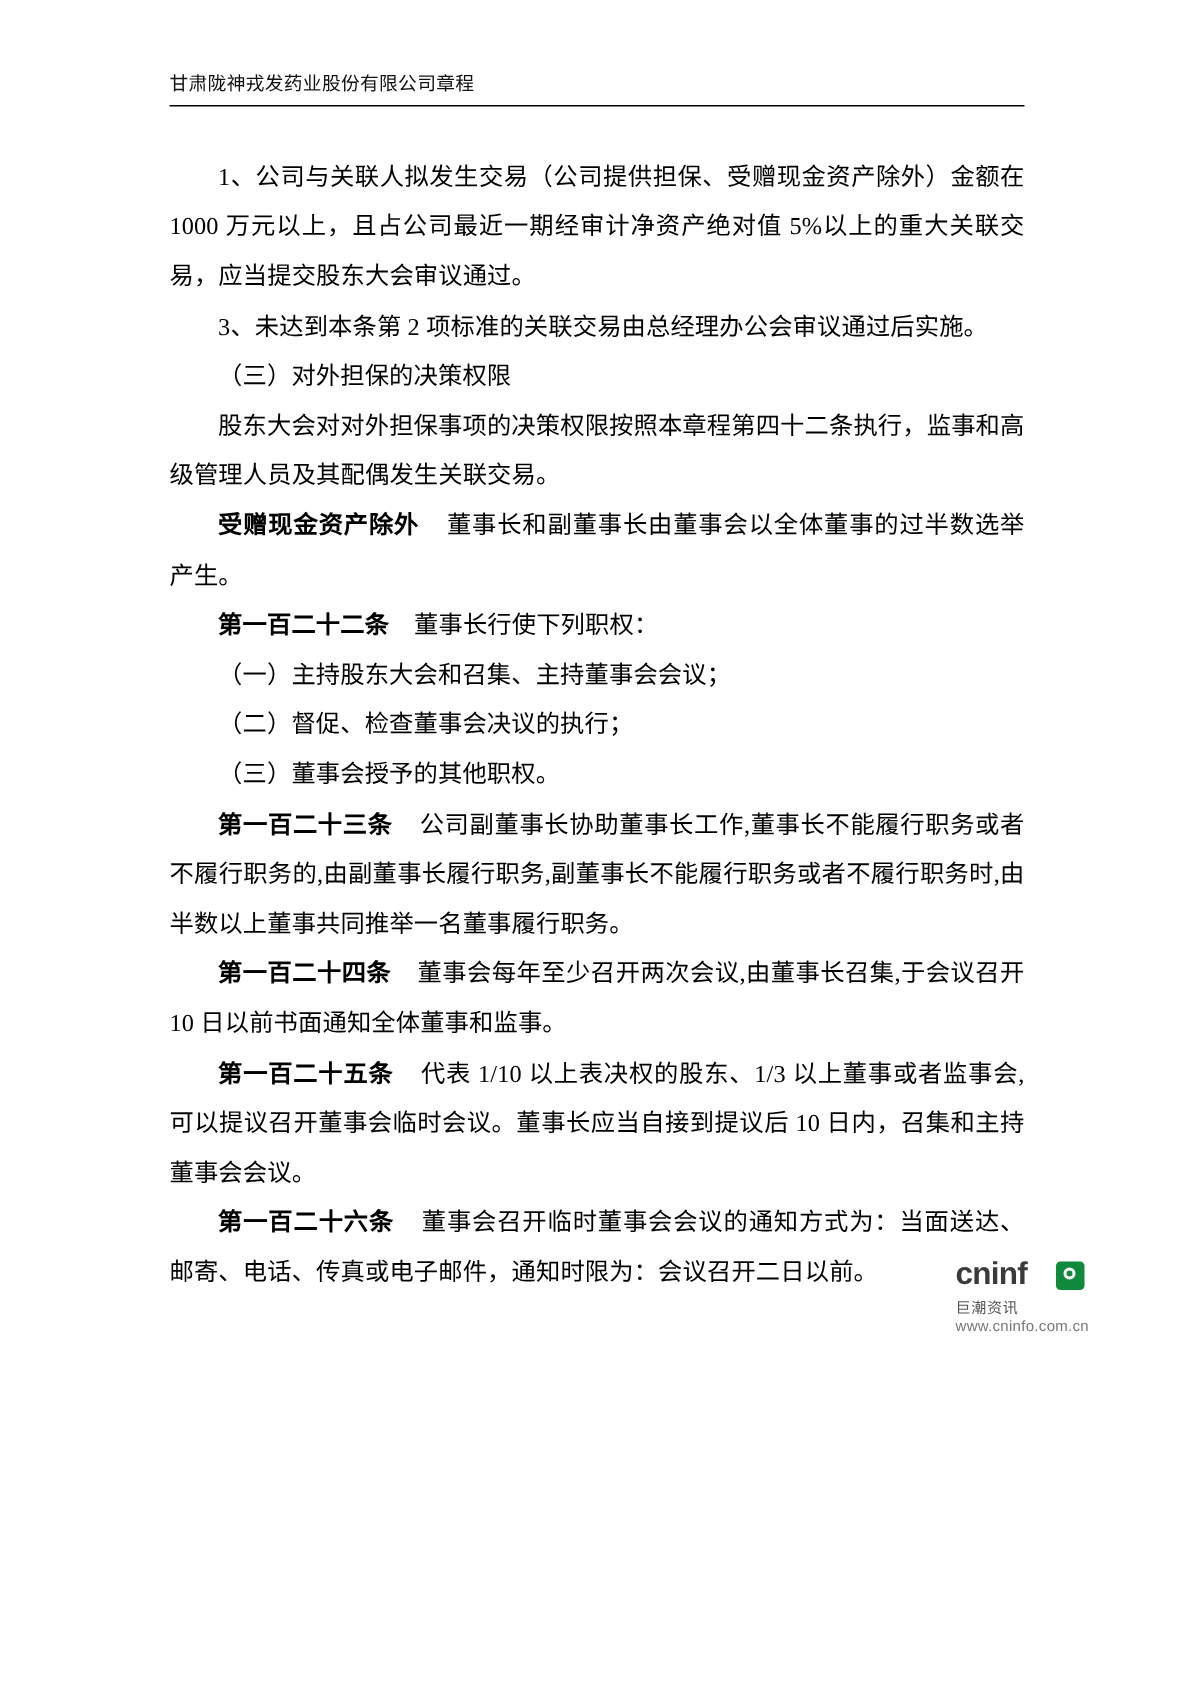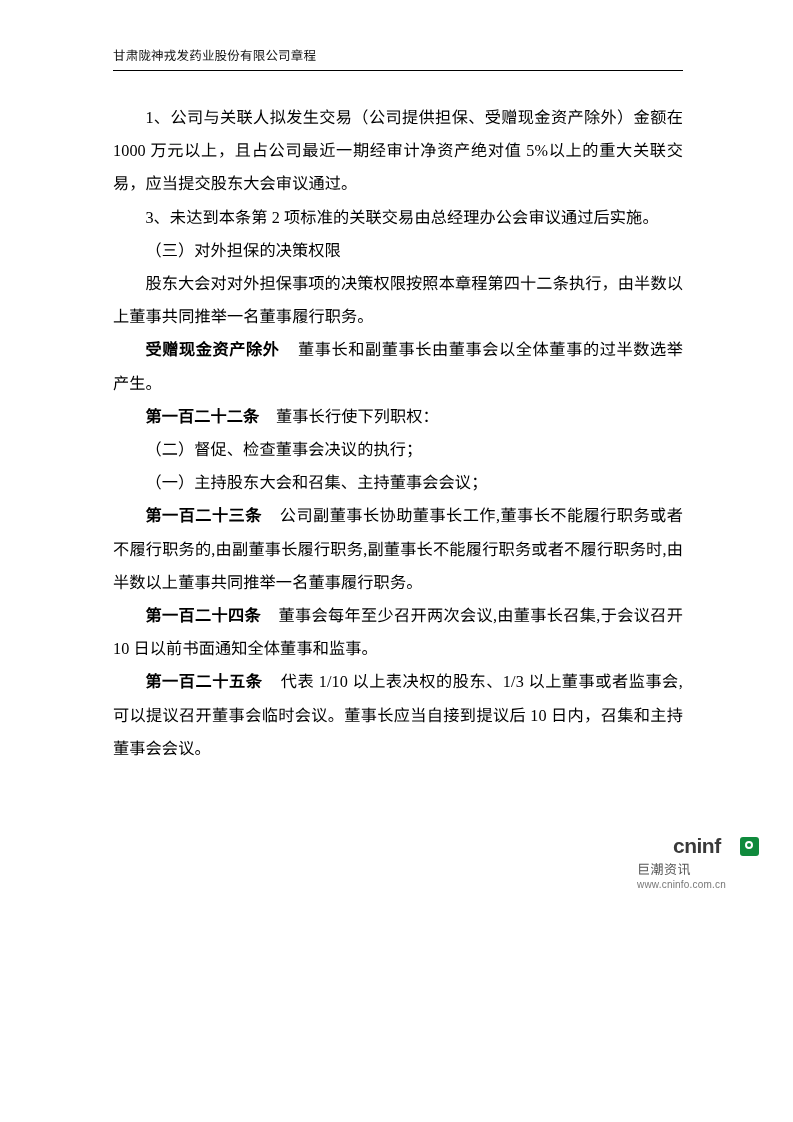--- a/index.html
+++ b/index.html
@@ -68,21 +68,20 @@
     position: absolute;
     right: 28px;
     bottom: 16px;
     width: 128px;
     text-align: left;
   }
   .logo-main {
     display: flex;
     align-items: center;
     gap: 19px;
-    margin-left: 36px;
   }
   .logo-text {
     font-family: "Liberation Sans", "DejaVu Sans", sans-serif;
     font-size: 21px;
     font-weight: bold;
     color: #3a3a3a;
     letter-spacing: -0.5px;
   }
   .logo-badge {
     display: inline-block;
@@ -98,21 +97,21 @@
     left: 5px;
     top: 4px;
     width: 8px;
     height: 8px;
     border: 2px solid #ffffff;
     border-radius: 50%;
     box-sizing: border-box;
   }
   .logo-sub {
     font-family: "Liberation Sans", "DejaVu Sans", sans-serif;
-    font-size: 13px;
+    font-size: 10px;
     color: #555555;
     margin-top: 1px;
     letter-spacing: 0.5px;
   }
   .logo-url {
     font-family: "Liberation Sans", "DejaVu Sans", sans-serif;
     font-size: 10px;
     color: #777777;
     margin-top: 1px;
     letter-spacing: 0.2px;
@@ -124,49 +123,54 @@
 <div class="page">
 
   <div class="header">甘肃陇神戎发药业股份有限公司章程</div>
   <div class="header-rule"></div>
 
   <div class="body">
 
     <p class="para indent">1、公司与关联人拟发生交易（公司提供担保、受赠现金资产除外）金额在 1000 万元以上，且占公司最近一期经审计净资产绝对值 5%以上的重大关联交易，应当提交股东大会审议通过。</p>
     <p class="para indent">3、未达到本条第 2 项标准的关联交易由总经理办公会审议通过后实施。</p>
     <p class="para indent">（三）对外担保的决策权限</p>
-    <p class="para indent">股东大会对对外担保事项的决策权限按照本章程第四十二条执行，由半数以上董事共同推举一名董事履行职务。</p>
+    <p class="para indent">股东大会对对外担保事项的决策权限按照本章程第四十二条执行，监事和高级管理人员及其配偶发生关联交易。</p>
 
     <p class="para indent">
       <span class="article-title">受赠现金资产除外</span>
       <span>&nbsp;&nbsp;&nbsp;</span><span>董事长和副董事长由董事会以全体董事的过半数选举产生。</span>
     </p>
 
     <p class="para indent">
       <span class="article-title">第一百二十二条</span>
       <span>&nbsp;&nbsp;&nbsp;</span><span>董事长行使下列职权：</span>
     </p>
+    <p class="para indent">（一）主持股东大会和召集、主持董事会会议；</p>
     <p class="para indent">（二）督促、检查董事会决议的执行；</p>
-    <p class="para indent">（一）主持股东大会和召集、主持董事会会议；</p>
+    <p class="para indent">（三）董事会授予的其他职权。</p>
 
     <p class="para indent">
       <span class="article-title">第一百二十三条</span>
       <span>&nbsp;&nbsp;&nbsp;</span><span>公司副董事长协助董事长工作,董事长不能履行职务或者不履行职务的,由副董事长履行职务,副董事长不能履行职务或者不履行职务时,由半数以上董事共同推举一名董事履行职务。</span>
     </p>
 
     <p class="para indent">
       <span class="article-title">第一百二十四条</span>
       <span>&nbsp;&nbsp;&nbsp;</span><span>董事会每年至少召开两次会议,由董事长召集,于会议召开 10 日以前书面通知全体董事和监事。</span>
     </p>
 
     <p class="para indent">
       <span class="article-title">第一百二十五条</span>
       <span>&nbsp;&nbsp;&nbsp;</span><span>代表 1/10 以上表决权的股东、1/3 以上董事或者监事会,可以提议召开董事会临时会议。董事长应当自接到提议后 10 日内，召集和主持董事会会议。</span>
     </p>
 
+    <p class="para indent">
+      <span class="article-title">第一百二十六条</span>
+      <span>&nbsp;&nbsp;&nbsp;</span><span>董事会召开临时董事会会议的通知方式为：当面送达、邮寄、电话、传真或电子邮件，通知时限为：会议召开二日以前。</span>
+    </p>
 
   </div>
 
   <div class="page-number">28</div>
 
   <div class="logo">
     <div class="logo-main">
       <span class="logo-text">cninf</span>
       <span class="logo-badge"></span>
     </div>

